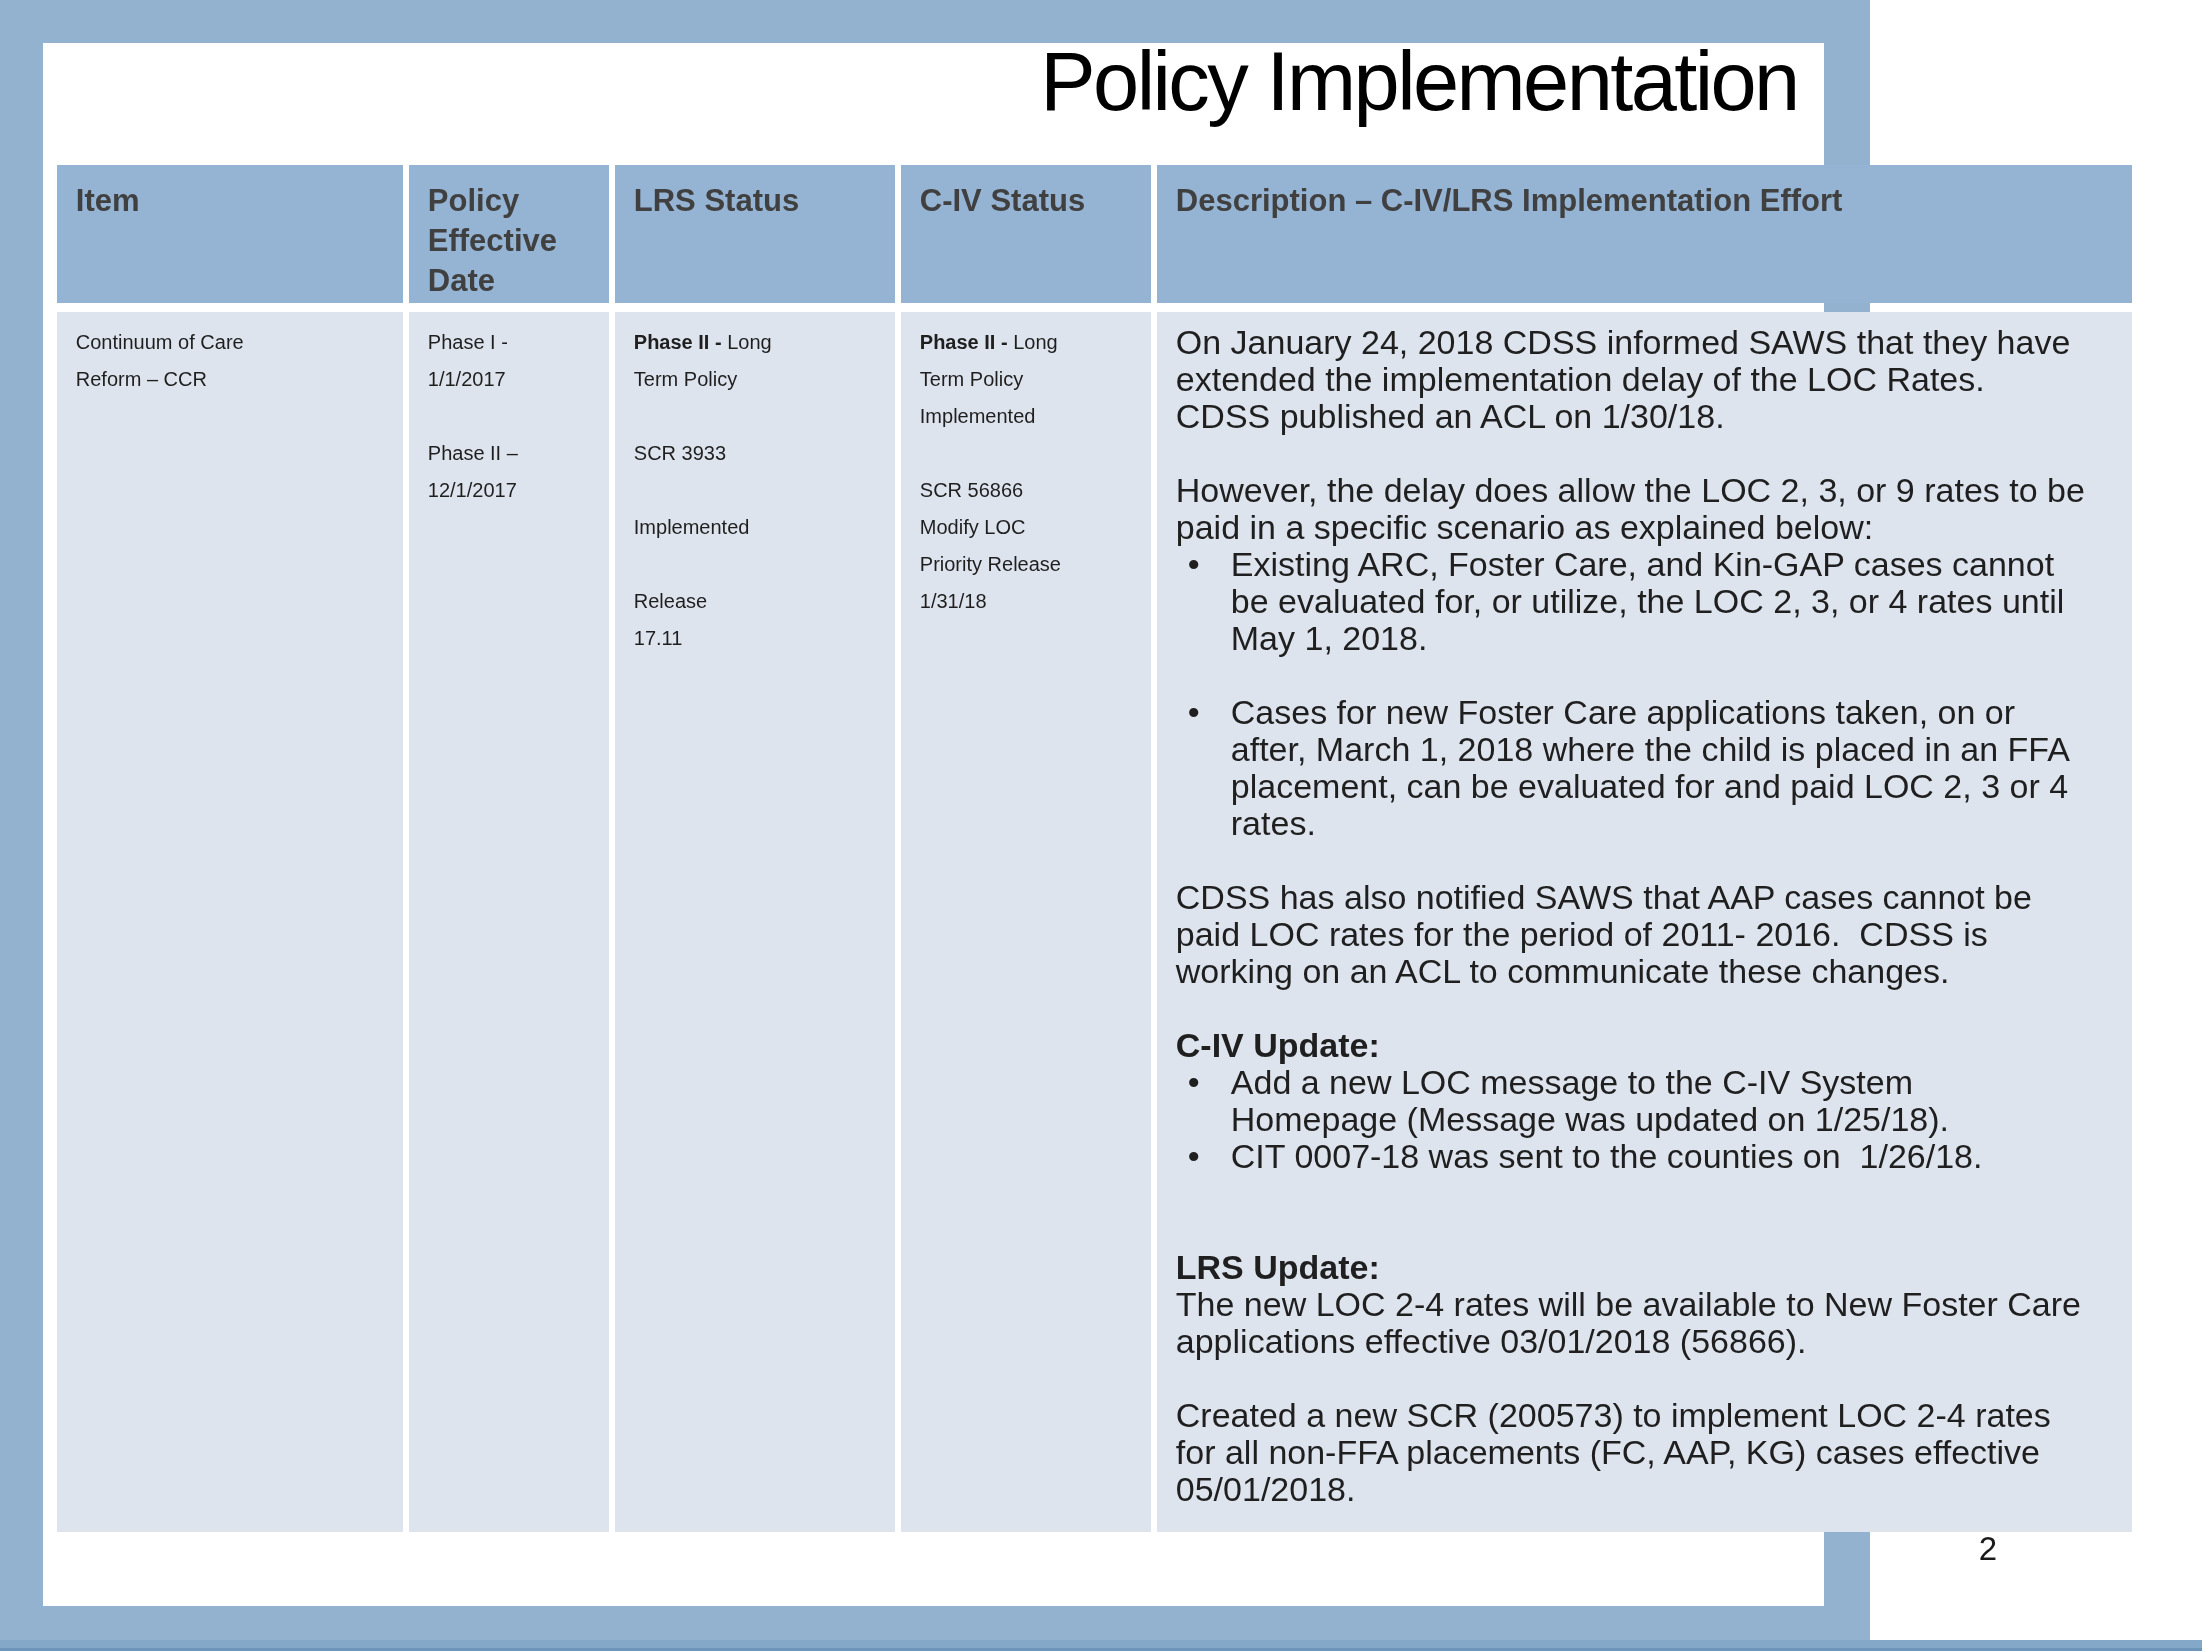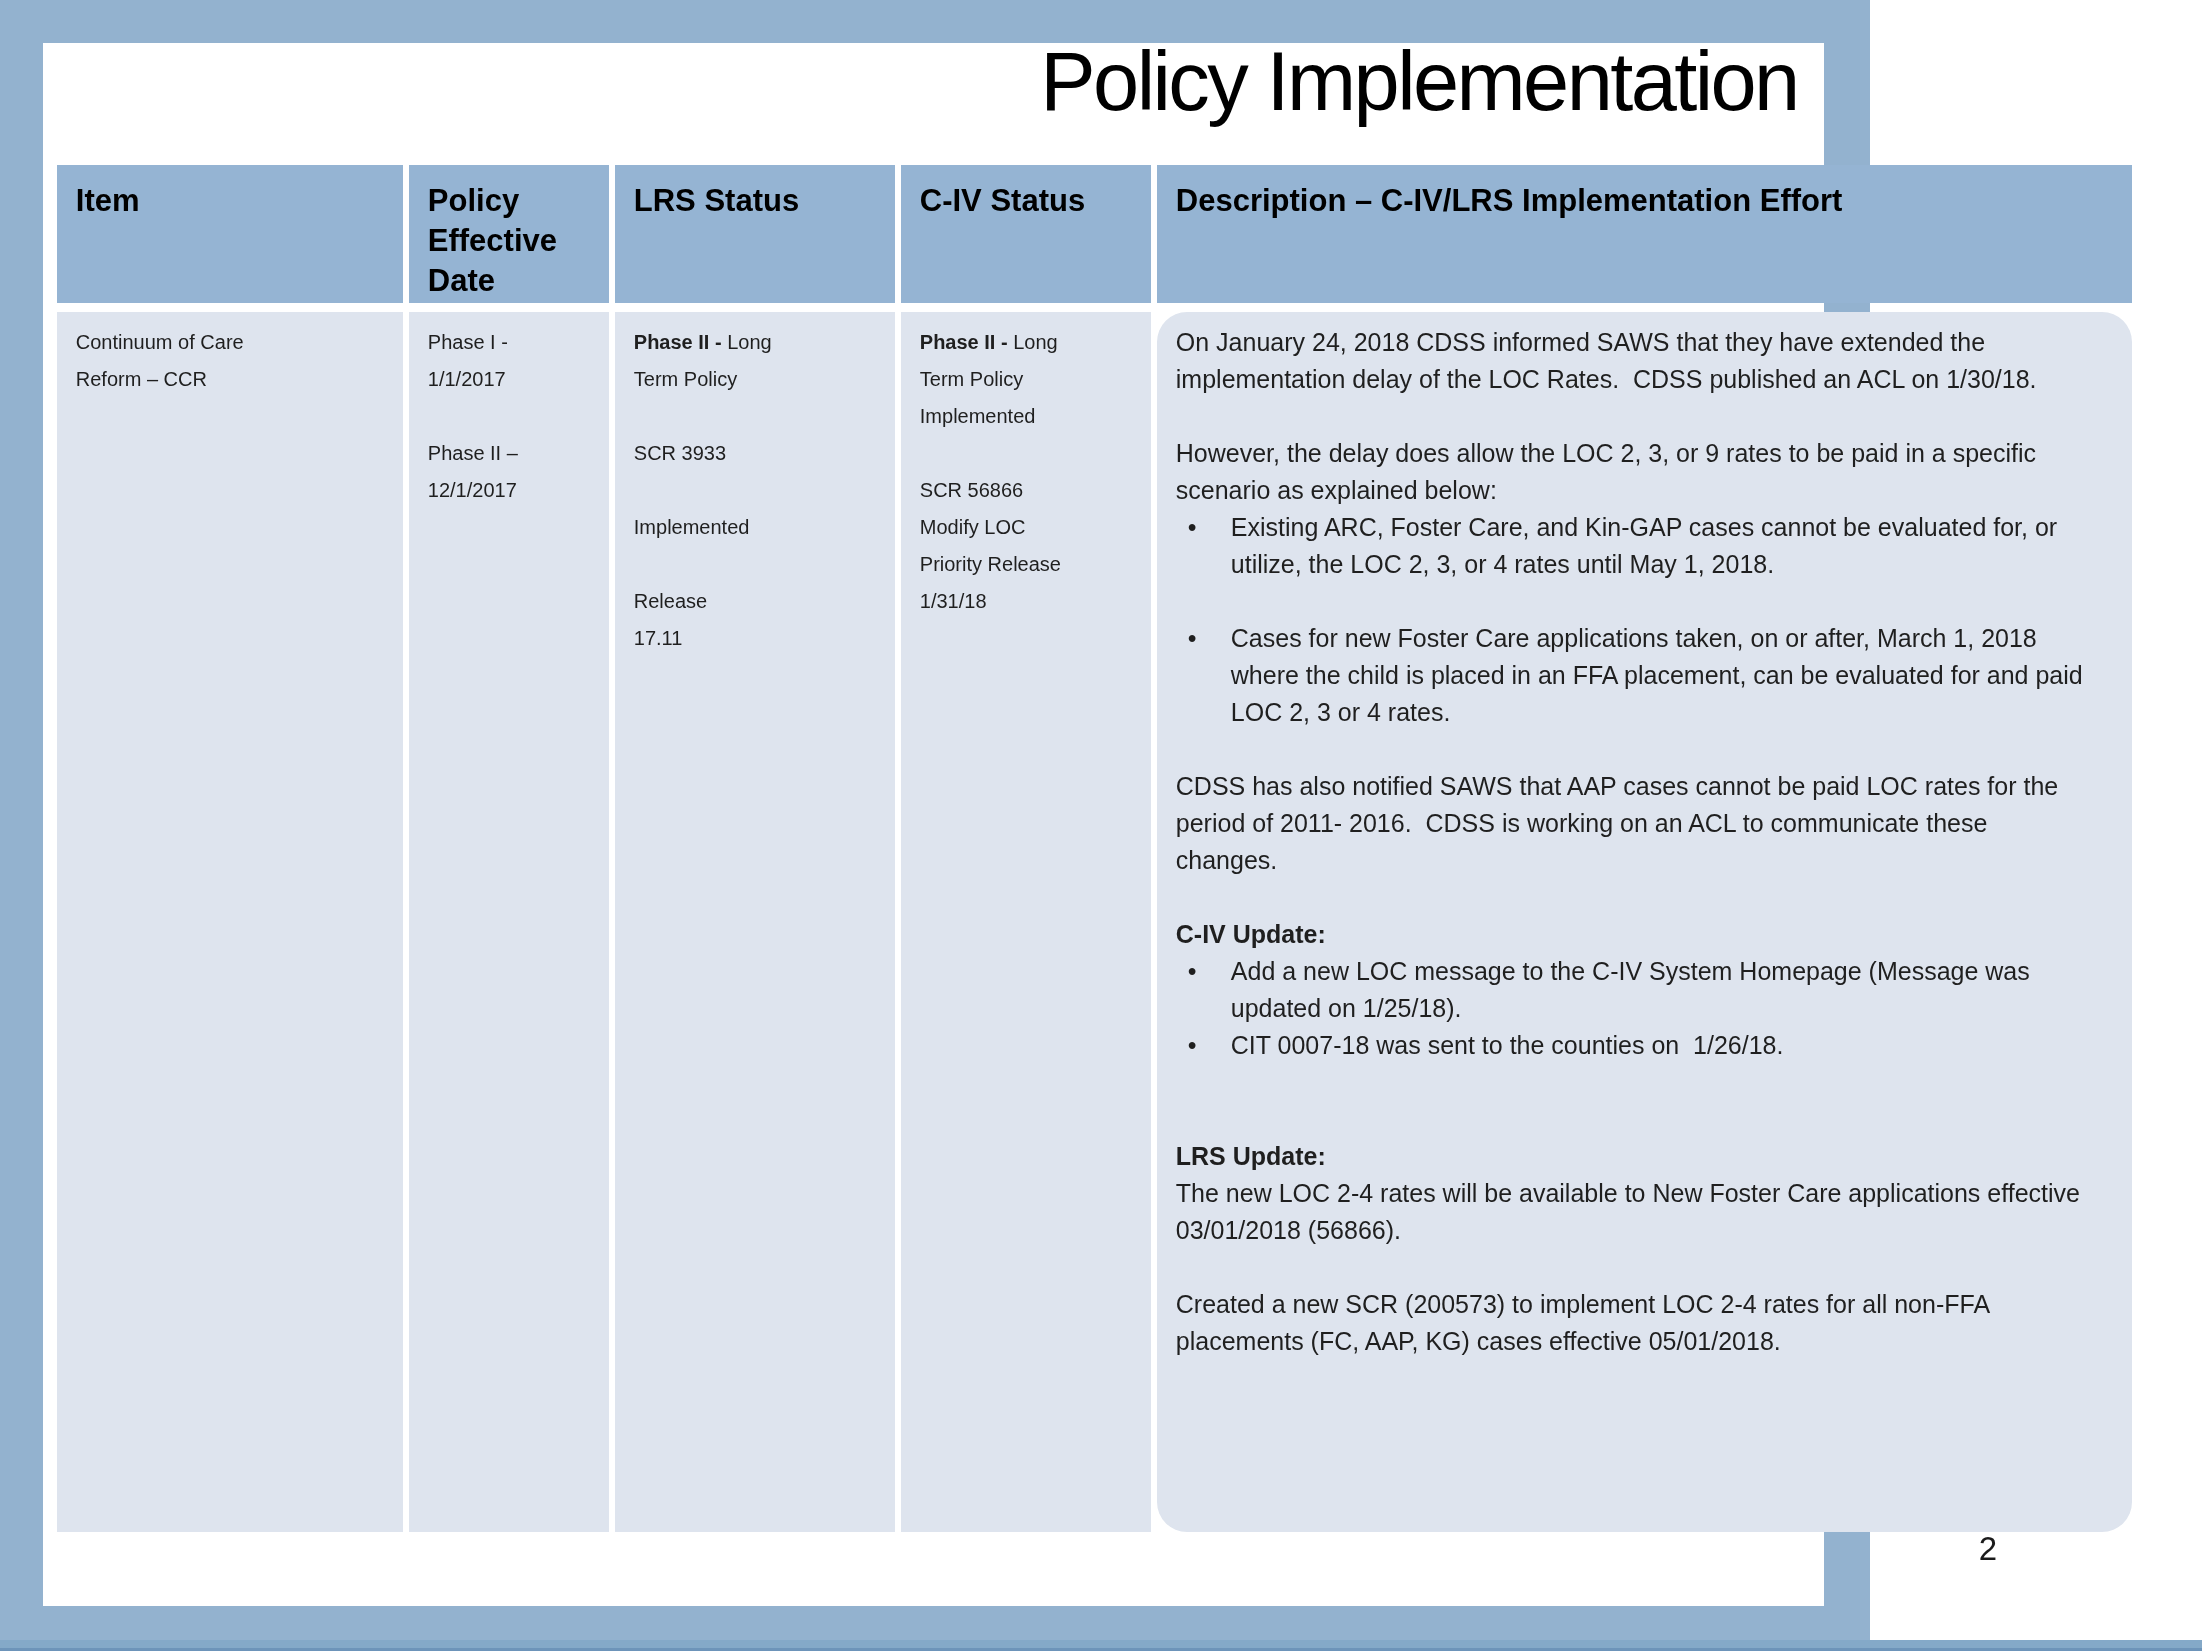--- a/index.html
+++ b/index.html
@@ -47,39 +47,38 @@
   .ptable{
     position:absolute;left:13.8px;top:122px;
     display:grid;
     grid-template-columns:346px 200px 280px 250px 975px;
     grid-template-rows:138px 1220px;
     column-gap:6px;
     row-gap:8.6px;
   }
   .th{
     background:var(--header-blue);
-    color:#000000;
+    color:#404040;
     font-size:31px;
     font-weight:bold;
     line-height:40px;
     padding:15.5px 19px 0 19px;
     box-sizing:border-box;
   }
   .td{
     background:var(--cell-blue);
     color:var(--text-dark);
     font-size:20px;
     line-height:37px;
     padding:12px 19px 0 19px;
     box-sizing:border-box;
   }
   .td.col-description{
-    font-size:25px;
+    font-size:34px;
     padding-right:44px;
-    border-radius:30px;
   }
   .blk{white-space:pre-wrap;}
   .blk-gap{height:37px;}
   .blk-heading{font-weight:bold;}
   .blk-bullet{position:relative;padding-left:55px;}
   .bullet-marker{position:absolute;left:12px;top:0;}
   .page-number{
     position:absolute;left:1919px;top:1487px;width:52px;
     text-align:center;
     font-size:33px;

